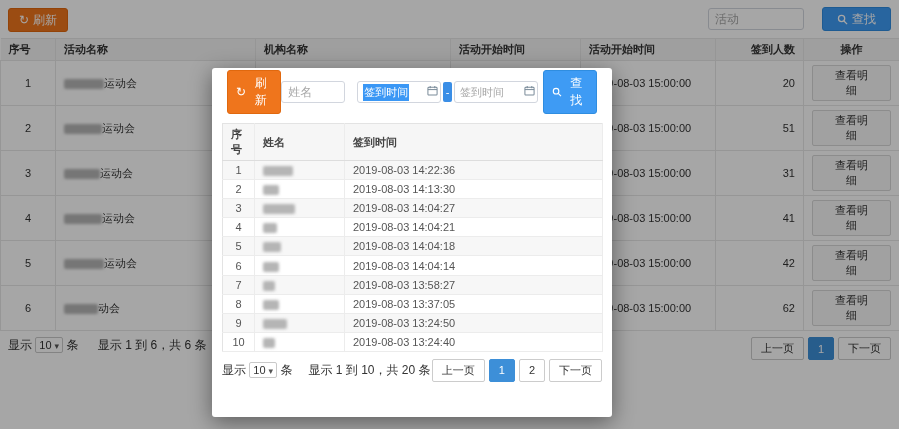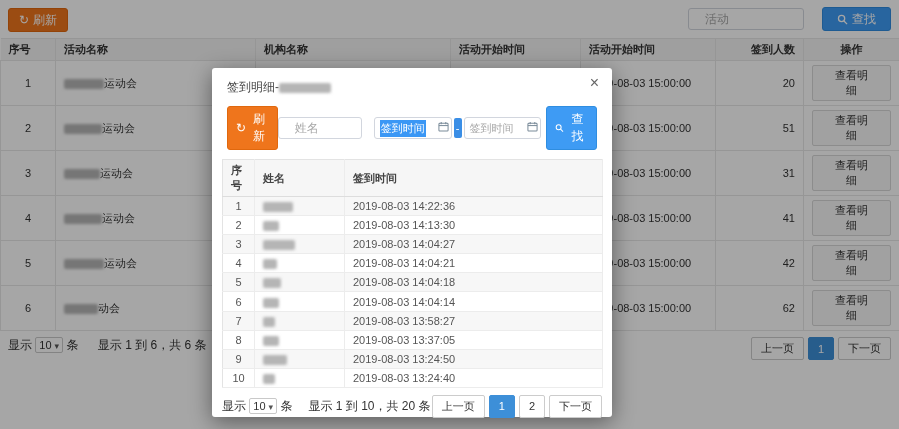--- a/index.html
+++ b/index.html
@@ -7,21 +7,21 @@
   .stage{position:relative;width:899px;height:429px;overflow:hidden;background:#fff;}
 
   
   .top-toolbar{position:relative;height:38px;}
   .btn{display:inline-flex;align-items:center;gap:4px;border-radius:3px;cursor:pointer;
        font-size:12px;line-height:1;border:1px solid transparent;}
   .btn-orange{background:#ef751c;border-color:#e0680e;color:#fff;padding:5px 10px;}
   .btn-blue{background:#3e9bf4;border-color:#2f8de0;color:#fff;padding:5px 14px;}
   .toolbar-left{position:absolute;left:8px;top:8px;}
   .toolbar-right{position:absolute;right:8px;top:7px;display:flex;align-items:center;}
-  .inp{height:20px;border:1px solid #d2d6de;border-radius:3px;font-size:12px;padding:0 16px;
+  .inp{height:20px;border:1px solid #d2d6de;border-radius:3px;font-size:12px;padding:0 6px;
        color:#555;outline:none;font-family:inherit;}
   .inp::placeholder{color:#a7a7a7;}
   .inp-activity{width:82px;margin-right:18px;}
   .inp-org{width:64px;margin-right:6px;}
 
   table{border-collapse:collapse;table-layout:fixed;}
   .main-table{width:899px;font-size:11px;color:#333;}
   .main-table th{background:#f4f4f4;font-weight:600;text-align:left;padding:3px 8px;height:12px;
        border:1px solid #e7e7e7;border-left:none;border-right:1px solid #e7e7e7;}
   .main-table td{border:1px solid #e7e7e7;padding:4px 8px;height:13px;background:#fff;}
@@ -189,24 +189,20 @@
     <span class="pager">
       <button class="pg">上一页</button>
       <button class="pg active">1</button>
       <button class="pg">下一页</button>
     </span>
   </div>
 
   <div class="overlay"></div>
 
   <div class="modal">
-    <div class="modal-header">
-      <span><span>签到明细-</span><span class="redact" id="title-redact" style="width: 52px;"></span></span>
-      <span class="modal-close">×</span>
-    </div>
 
     <div class="modal-toolbar">
       <button class="btn-orange-sm">
         <span class="refresh-glyph">↻</span>
         <span>刷新</span>
       </button>
       <input class="inp inp-name" placeholder="姓名" style="">
       <span class="date-box">
         <span class="sel">签到时间</span>
         <svg class="cal icon-svg" width="11" height="11" viewBox="0 0 12 12">

